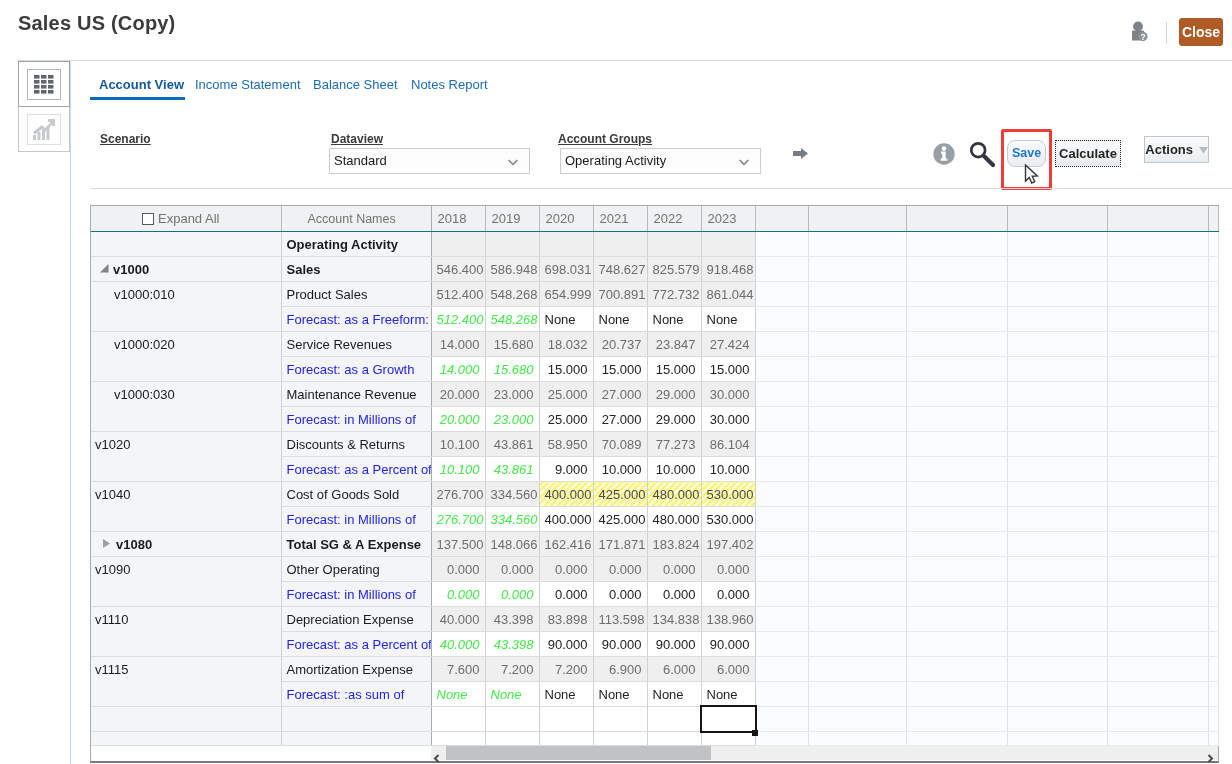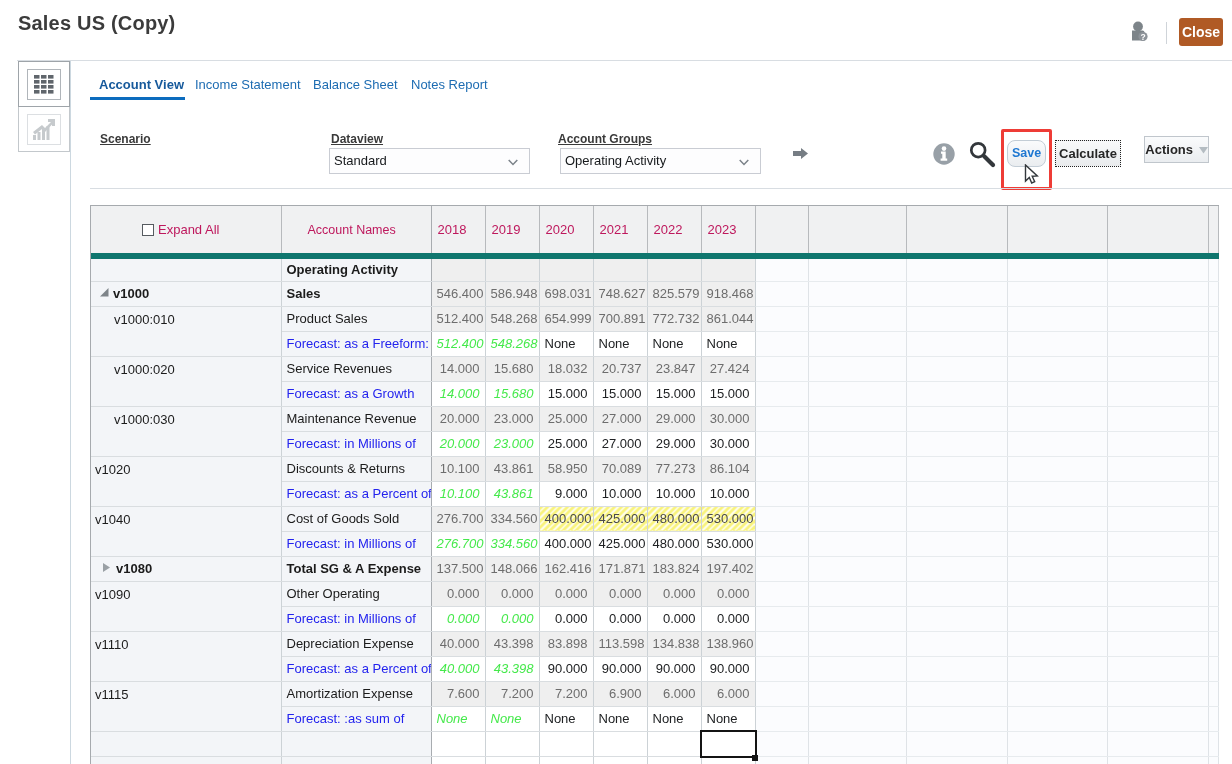--- a/index.html
+++ b/index.html
@@ -13,21 +13,21 @@
 .tabact { font-weight:bold; color:#16599b; }
 .tabbar { left:90px; top:97px; width:95px; height:3px; background:#0c6cbe; }
 .lbl { top:132px; font-size:12px; font-weight:bold; color:#3a3a3a;text-decoration:underline; }
 .sel { top:148px; width:201px; height:26px; border:1px solid #c9ccd3; background:#fdfdfe; font-size:13px; color:#16191c; line-height:24px; padding-left:4px; }
 .ctlline { left:90px; top:188px; right:0; height:1px; background:#d8dde2; }
 .btn { top:140px; height:27px; white-space:nowrap; border:1px solid #b9c1c9; border-radius:3px; background:linear-gradient(#fafbfc,#eaedf0); font-size:13px; font-weight:bold; color:#262626; text-align:center; }
 
 #tw { left:90px; top:205px; width:1129px; border:1px solid #a6aaae; border-bottom:2px solid #75797d; background:#fff; }
 table { border-collapse:collapse; table-layout:fixed; width:1127px; }
 td { height:25px; font-size:13px; border-right:1px solid #ccd2d6; border-bottom:1px solid #d9dde0; overflow:hidden; white-space:nowrap; padding:0 5px; color:#1b1b1b; vertical-align:middle; }
-tr.hdr td { height:24px; background:#f0f1f2; border-bottom:6px solid #0f766e; border-right:1px solid #b7babd; color:#be185d; padding:16px 6px; }
+tr.hdr td { height:24px; background:#f0f1f2; border-bottom:1px solid #0f766e; border-right:1px solid #b7babd; color:#737373; padding:5px 6px; }
 td.rh { background:#f3f5f8; }
 td.fz { border-right:1px solid #a8acb0 !important;margin-left:40px; }
 td.g { background:#efefef; color:#6d6d6d; text-align:right; }
 td.w { background:#fff; color:#202224; text-align:right; }
 td.gr { background:#fff; color:#45e94b; font-style:italic; text-align:right; }
 td.y { background:repeating-linear-gradient(135deg,#f9f37d 0 3px,#fefdf0 3px 4.6px); color:#4a4a4a; text-align:right; }
 td.e { background:#fbfcfe; border-right:1px solid #dfe3e7; border-bottom:1px solid #e7ebee; }
 td.nb { font-weight:bold; }
 td.fc { color:#2323ee; }
 td.yr { color:#2323ee;margin-top:35px; }

